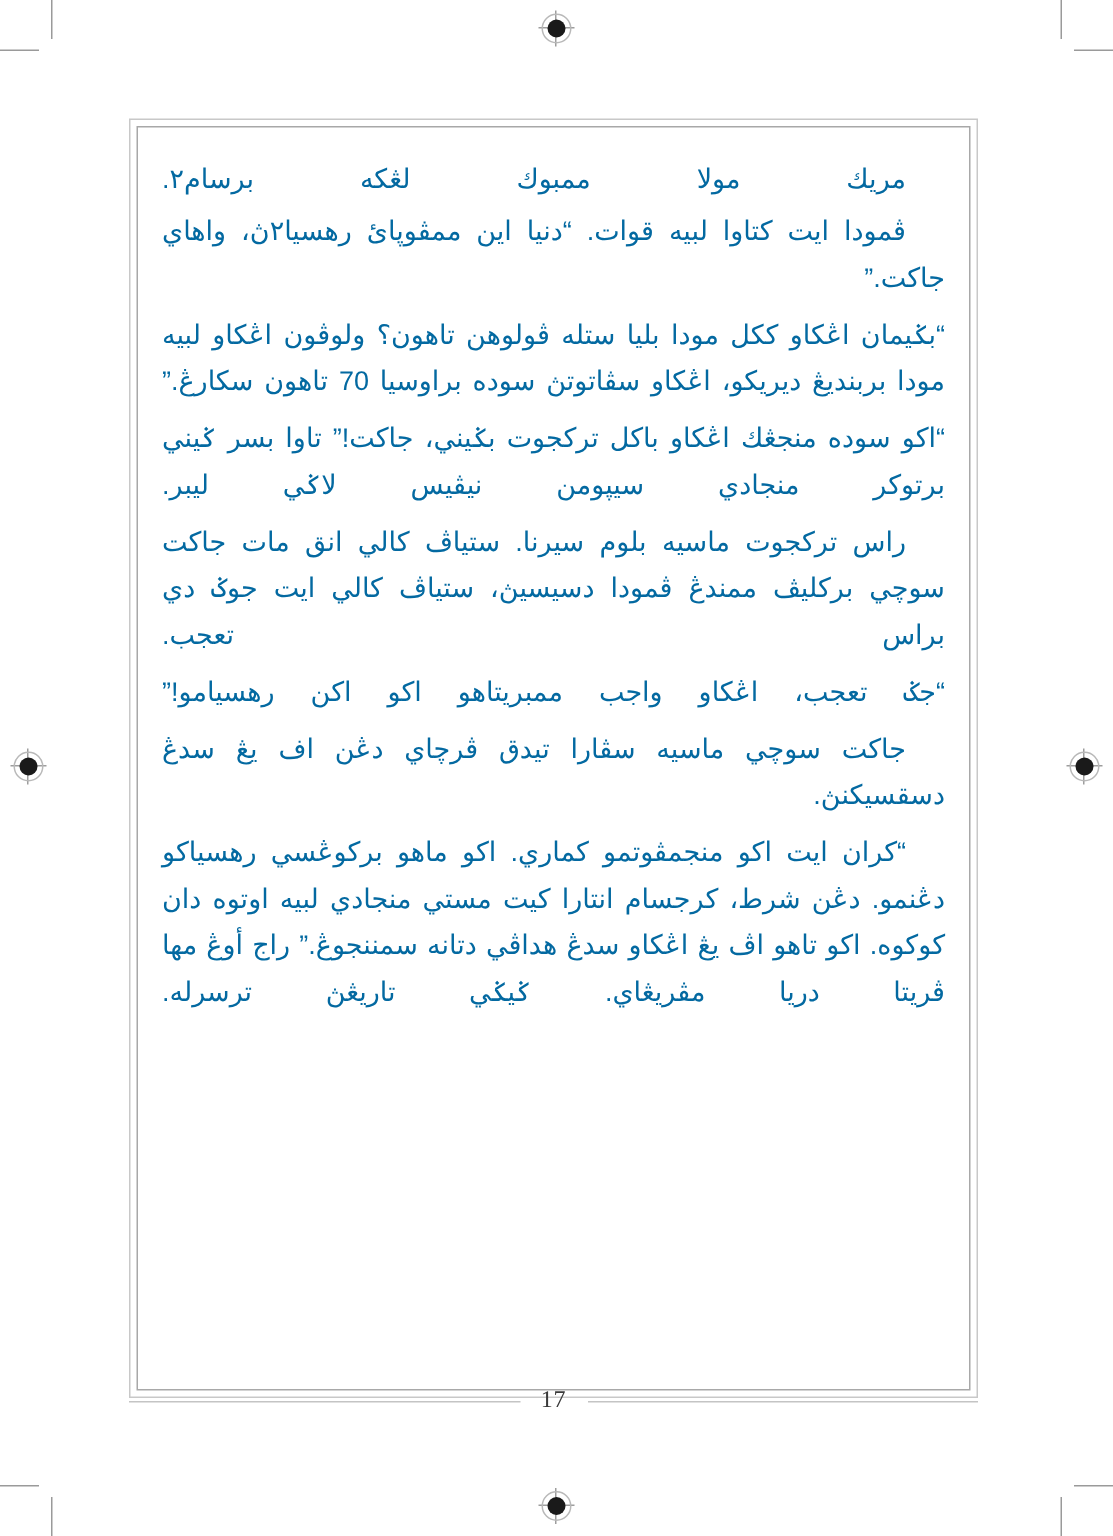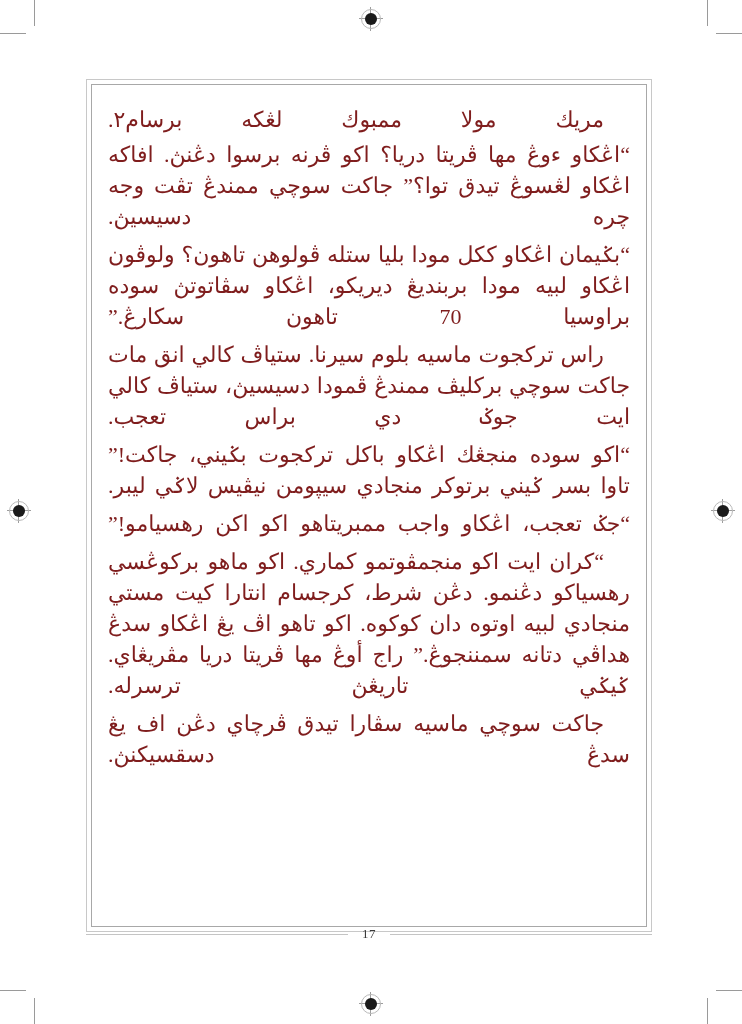--- a/index.html
+++ b/index.html
@@ -96,24 +96,24 @@
     left: 108px;
     top: 104px;
     width: 522px;
     height: 790px;
     direction: rtl;
     text-align: justify;
     text-align-last: justify;
   }
 
   .para {
-    font-family: Liberation Serif, serif;
-    font-size: 22px;
+    font-family: Liberation Sans, sans-serif;
+    font-size: 18px;
     line-height: 31px;
-    color: #7f1d1d;
+    color: #0369a1;
     direction: rtl;
     unicode-bidi: embed;
     text-align: justify;
     text-align-last: justify;
     margin: 0 0 7px 0;
     word-spacing: 0.04em;
   }
   .para.indent-first { text-indent: 26px; }
   .para.gap-above    { margin-top: 0; }
   .para.tight        { margin-bottom: 4px; }
@@ -130,21 +130,21 @@
     justify-content: center;
     gap: 10px;
   }
   #folio-bar .rule {
     flex: 1 1 auto;
     height: 1px;
     background: #c4c4c4;
   }
   #folio-number {
     font-family: "Liberation Serif", "DejaVu Serif", serif;
-    font-size: 13px;
+    font-size: 16px;
     color: #3a3a3a;
     letter-spacing: 0.5px;
     flex: 0 0 auto;
     padding: 0 4px;
   }
 </style>
 </head>
 <body>
 
 <div class="reg-mark" id="reg-top">
@@ -184,36 +184,36 @@
 <div class="crop-line crop-br-v"></div>
 <div class="crop-line crop-br-h"></div>
 
 <div id="page-frame-outer"></div>
 <div id="page-frame-inner"></div>
 
 <div id="text-column">
 
   <p class="para indent-first tight">مريك مولا ممبوك لڠكه برسام٢.</p>
 
-  <p class="para">“اڠكاو ءوڠ مها ڤريتا دريا؟ اكو ڤرنه برسوا دڠنڽ. افاكه اڠكاو لڠسوڠ تيدق توا؟” جاكت سوچي ممندڠ تڤت وجه چره دسيسيڽ.</p>
-
+
+  <p class="para indent-first">ڤمودا ايت كتاوا لبيه قوات. “دنيا اين ممڤوڽائ رهسيا٢ڽ، واهاي جاكت.”</p>
 
   <p class="para gap-above">“بݢيمان اڠكاو ككل مودا بليا ستله ڤولوهن تاهون؟ ولوڤون اڠكاو لبيه مودا بربنديڠ ديريكو، اڠكاو سڤاتوتڽ سوده براوسيا 70 تاهون سكارڠ.”</p>
 
+  <p class="para">“اكو سوده منجڠك اڠكاو باكل تركجوت بݢيني، جاكت!” تاوا بسر ݢيني برتوكر منجادي سيپومن نيڤيس لاݢي ليبر.</p>
+
   <p class="para indent-first gap-above">راس تركجوت ماسيه بلوم سيرنا. ستياڤ كالي انق مات جاكت سوچي بركليڤ ممندڠ ڤمودا دسيسيڽ، ستياڤ كالي ايت جوݢ دي براس تعجب.</p>
 
-  <p class="para">“اكو سوده منجڠك اڠكاو باكل تركجوت بݢيني، جاكت!” تاوا بسر ݢيني برتوكر منجادي سيپومن نيڤيس لاݢي ليبر.</p>
-
 
 
   <p class="para">“جݢ تعجب، اڠكاو واجب ممبريتاهو اكو اكن رهسيامو!”</p>
 
+  <p class="para indent-first gap-above">جاكت سوچي ماسيه سڤارا تيدق ڤرچاي دڠن اف يڠ سدڠ دسقسيكنڽ.</p>
+
   <p class="para indent-first gap-above">“كران ايت اكو منجمڤوتمو كماري. اكو ماهو بركوڠسي رهسياكو دڠنمو. دڠن شرط، كرجسام انتارا كيت مستي منجادي لبيه اوتوه دان كوكوه. اكو تاهو اڤ يڠ اڠكاو سدڠ هداڤي دتانه سمننجوڠ.” راج أوڠ مها ڤريتا دريا مڤريڠاي. ݢيݢي تاريڠڽ ترسرله.</p>
-
-  <p class="para indent-first gap-above">جاكت سوچي ماسيه سڤارا تيدق ڤرچاي دڠن اف يڠ سدڠ دسقسيكنڽ.</p>
 
 </div>
 
 <div id="folio-bar">
   <span class="rule"></span>
   <span id="folio-number">17</span>
   <span class="rule"></span>
 </div>
 
 </body></html>

